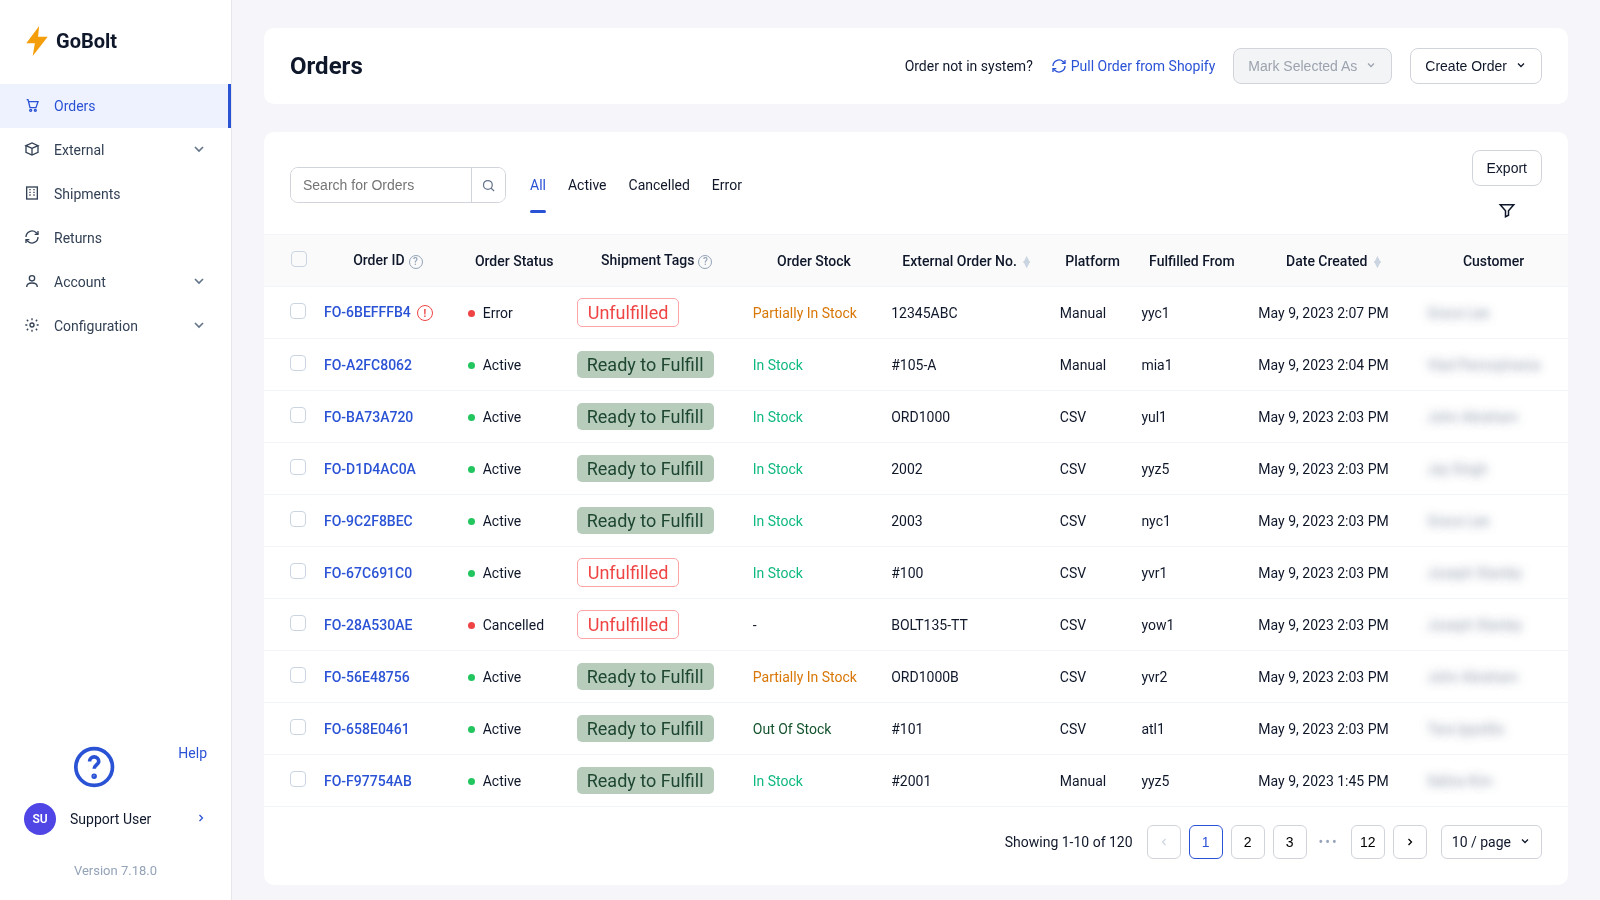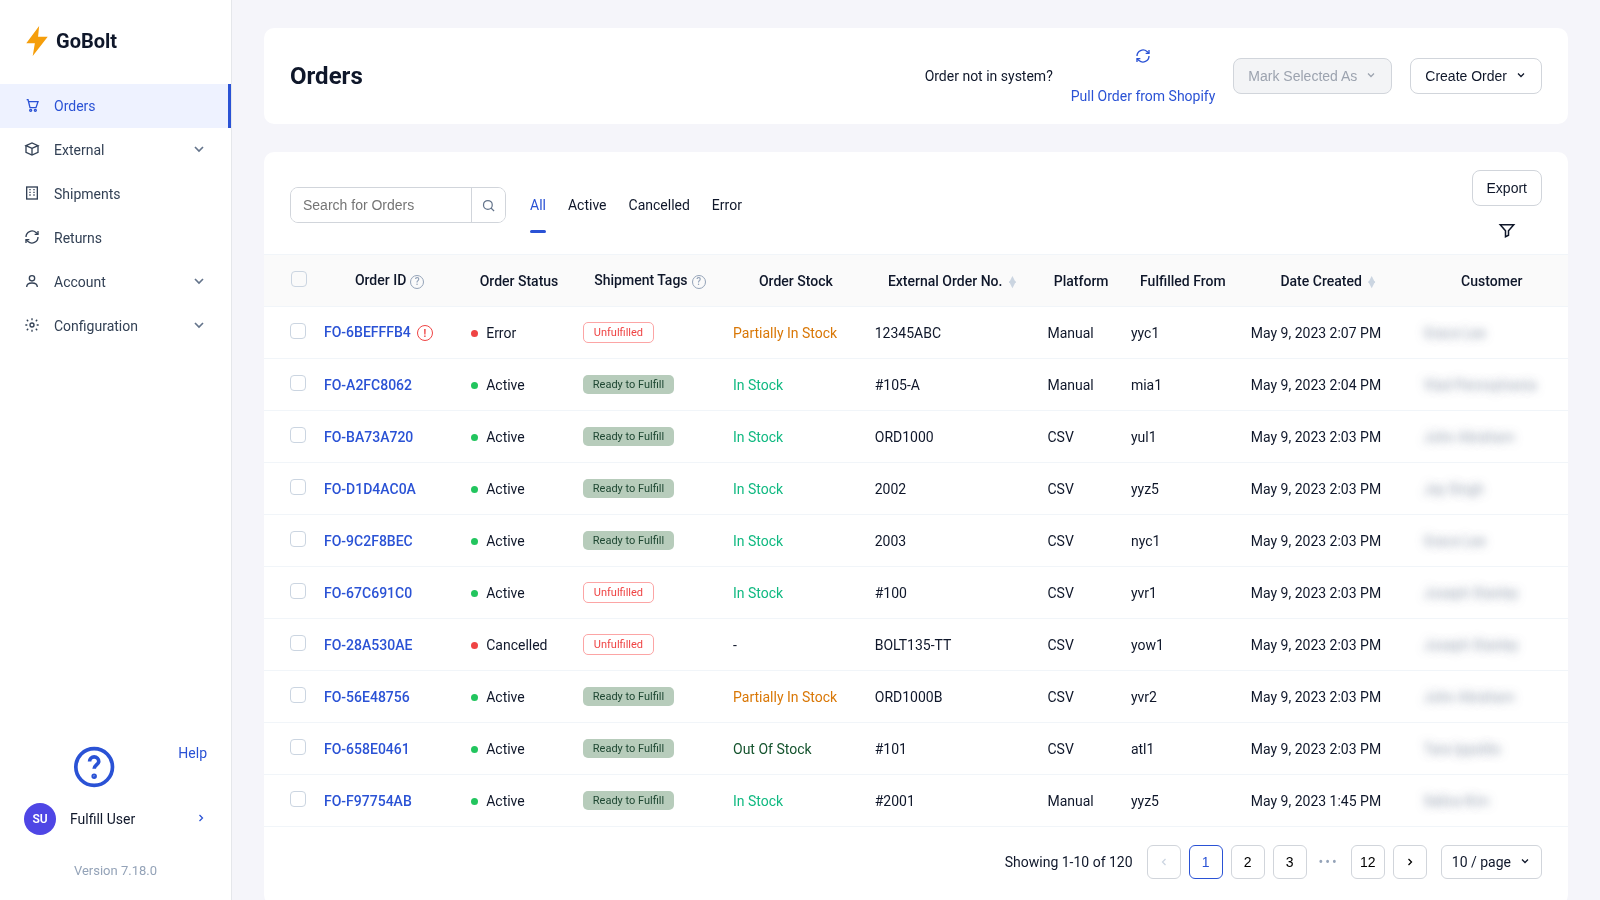--- a/index.html
+++ b/index.html
@@ -16,21 +16,21 @@
 .help-row { padding: 0 24px; height: 44px; display: flex; gap: 14px; color: #2a52d5; cursor: pointer; }
 .user-row { padding: 0 24px; height: 60px; display: flex; align-items: center; gap: 14px; cursor: pointer; }
 .avatar { width: 32px; height: 32px; border-radius: 50%; background: #4f46e5; color: #fff; font-size: 12px; font-weight: 600; display: flex; align-items: center; justify-content: center; }
 .user-row .chev { margin-left: auto; color: #2a52d5; }
 .version { text-align: center; color: #94a3b8; font-size: 13px; padding: 14px 0 22px; }
 .main { flex: 1; padding: 28px 32px 0; overflow: auto; }
 .header-card { background: #fff; border-radius: 10px; padding: 20px 26px; display: flex; align-items: center; }
 .page-title { font-size: 24px; font-weight: 700; }
 .header-right { margin-left: auto; display: flex; align-items: center; gap: 18px; }
 .muted-q { color: #0f172a; }
-.pull-link { display: flex; align-items: center; gap: 24px; color: #2a52d5; cursor: pointer; flex-direction: column; }
+.pull-link { display: flex; align-items: center; gap: 4px; color: #2a52d5; cursor: pointer; }
 .btn { border: 1px solid #d1d5db; background: #fff; border-radius: 8px; height: 36px; padding: 0 14px; display: flex; align-items: center; gap: 8px; cursor: pointer; font-size: 14px; color: #0f172a; }
 .btn.disabled { background: #f3f4f6; color: #9ca3af; cursor: not-allowed; }
 .content-card { background: #fff; border-radius: 10px; margin-top: 28px; padding-top: 18px; }
 .toolbar { display: flex; align-items: center; padding: 0 26px 14px; gap: 24px; }
 .search-wrap { display: flex; border: 1px solid #d1d5db; border-radius: 8px; height: 36px; overflow: hidden; }
 .search-input { border: none; outline: none; padding: 0 12px; width: 180px; font-size: 14px; }
 .search-btn { width: 34px; border: none; border-left: 1px solid #d1d5db; background: #fff; display: flex; align-items: center; justify-content: center; cursor: pointer; }
 .tabs { display: flex; gap: 22px; }
 .tab { color: #0f172a; cursor: pointer; padding: 6px 0; position: relative; }
 .tab.active { color: #2a52d5; }
@@ -41,21 +41,21 @@
 thead th { text-align: center; font-weight: 500; color: #0f172a; background: #fafafa; border-top: 1px solid #f1f5f9; border-bottom: 1px solid #f1f5f9; height: 52px; padding: 0 8px; font-size: 14px; white-space: nowrap; }
 thead th:first-child { padding-left: 26px; width: 52px; }
 tbody td { border-bottom: 1px solid #f1f5f9; height: 52px; padding: 0 8px; font-size: 14px; white-space: nowrap; }
 tbody td:first-child { padding-left: 26px; }
 .cb { width: 16px; height: 16px; border: 1.5px solid #cbd5e1; border-radius: 4px; display: inline-block; cursor: pointer; }
 .order-link { color: #2a52d5; cursor: pointer; font-weight: 500; }
 .err-icon { display: inline-flex; width: 16px; height: 16px; border: 1.5px solid #ef4444; border-radius: 50%; color: #ef4444; font-size: 10px; align-items: center; justify-content: center; margin-left: 6px; vertical-align: middle; font-weight:700; }
 .dot { width: 7px; height: 7px; border-radius: 50%; display: inline-block; margin-right: 8px; vertical-align: middle; }
 .dot.red { background: #ef4444; }
 .dot.green { background: #22c55e; }
-.tag { display: inline-block; padding: 3px 10px; border-radius: 5px; font-size: 11px; }
+.tag { display: inline-block; padding: 3px 10px; border-radius: 5px; font-size: 18px; }
 .tag.unf { color: #ef4444; border: 1px solid #fca5a5; background: #fff; }
 .tag.rtf { color: #1e4732; background: #b7ccbb; }
 .stock-partial { color: #d97706; }
 .stock-in { color: #10b981; }
 .stock-out { color: #14532d; }
 .blur { color: transparent; text-shadow: 0 0 8px rgba(100,116,139,0.7); user-select: none; }
 .th-help { display:inline-flex; width:14px; height:14px; border:1px solid #94a3b8; border-radius:50%; color:#94a3b8; font-size:10px; align-items:center; justify-content:center; margin-left:4px; vertical-align:middle; }
 .sort-ic { color:#cbd5e1; font-size:12px; margin-left:4px; display:inline-flex; flex-direction:column; line-height:5px; vertical-align:middle; }
 .pager { display: flex; align-items: center; padding: 18px 26px 26px; }
 .pager-info { margin-left: auto; color: #0f172a; }
@@ -138,21 +138,21 @@
     <div class="help-row">
       <svg viewBox="0 0 24 24" fill="none" stroke="currentColor" stroke-width="2">
           <circle cx="12" cy="12" r="10"></circle>
           <path d="M9.5 9a2.5 2.5 0 015 0c0 1.5-2.5 2-2.5 4"></path>
           <circle cx="12" cy="17" r="0.5" fill="currentColor"></circle>
         </svg>
       <span>Help</span>
     </div>
     <div class="user-row">
       <div class="avatar">SU</div>
-      <span>Fulfill User</span>
+      <span>Support User</span>
       <span class="chev chev-sm"><svg viewBox="0 0 24 24" fill="none" stroke="currentColor" stroke-width="2.5">
             <path d="M9 6l6 6-6 6"></path>
           </svg></span>
     </div>
     <div class="version">Version 7.18.0</div>
   </aside>
 
   <main class="main">
     <div class="header-card">
       <h1 class="page-title">Orders</h1>

